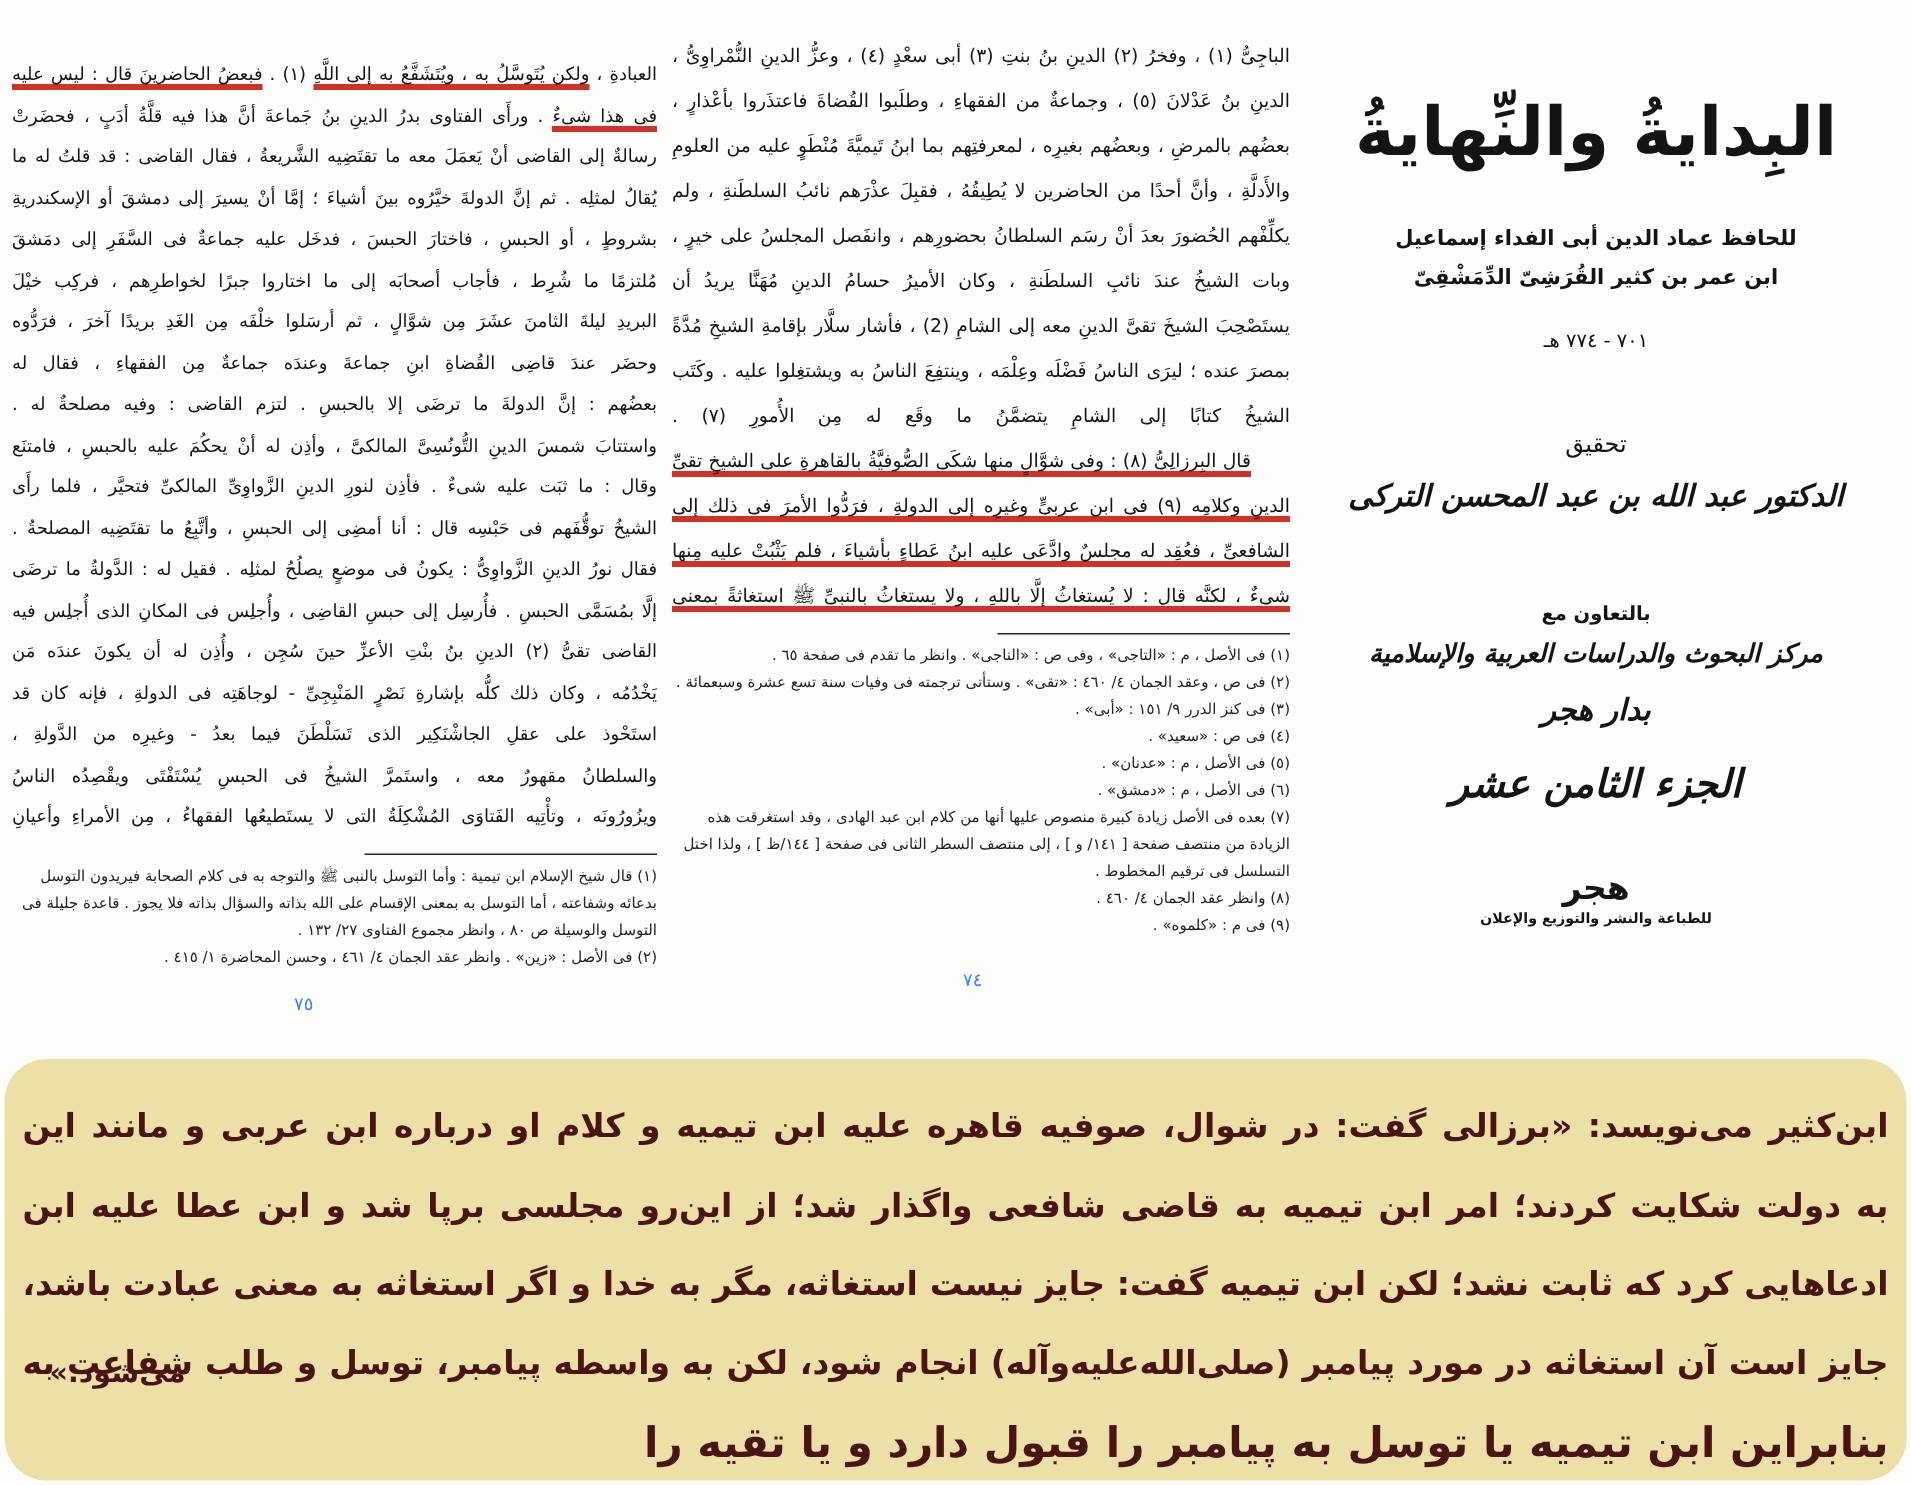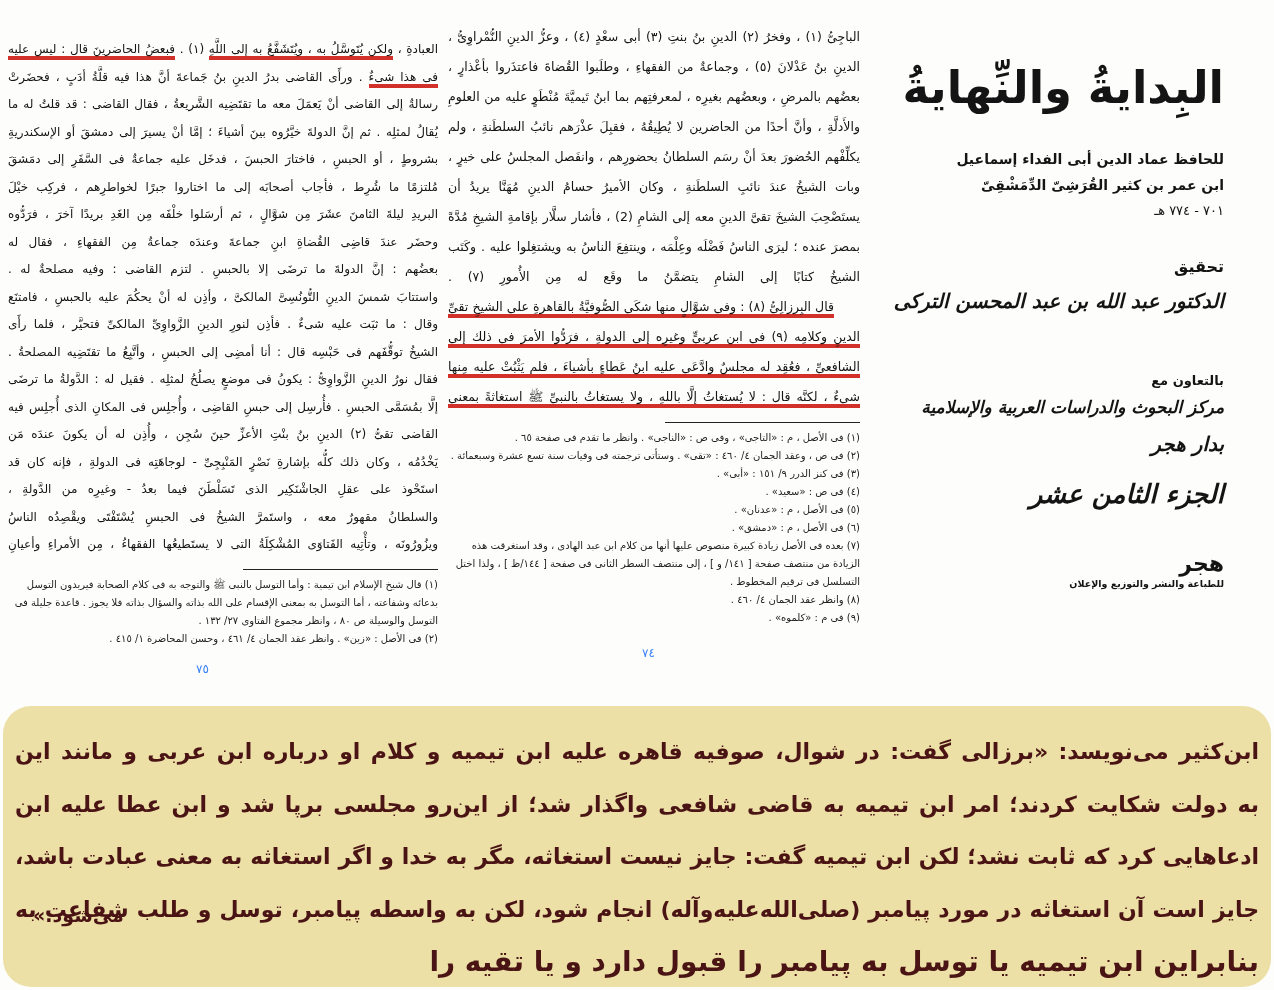--- a/index.html
+++ b/index.html
@@ -25,25 +25,25 @@
   .aline.indent{padding-right:26px;}
   .rl{border-bottom:4px solid var(--red);padding-bottom:0;}
   .fsep{border:0;border-top:1.5px solid #222;width:195px;margin:10px 0 6px auto;height:0;}
   .fnotes{font-size:10px;line-height:18px;text-align:right;color:#222;}
   .fnotes div{margin:0;}
   .pnum{position:absolute;font-size:12px;color:#3b82f6;}
   #pn75{left:196px;top:662px;}
   #pn74{left:642px;top:646px;}
 
   
-  #col-title{left:824px;top:0;width:400px;}
+  #col-title{left:864px;top:0;width:400px;text-align:center;}
   .book-title{margin-top:30px;line-height:116px;font-size:45px;font-weight:bold;letter-spacing:-1px;}
   .t-author{font-size:14px;font-weight:bold;line-height:26px;}
-  .t-dates{font-size:13px;line-height:20px;margin-top:3px;}
-  .t-tahqiq{margin-top:34px;font-size:16px;font-weight:bold;line-height:24px;}
+  .t-dates{font-size:13px;line-height:20px;margin-top:20px;}
+  .t-tahqiq{margin-top:46px;font-size:16px;font-weight:normal;line-height:24px;}
   .t-editor{font-size:20px;font-weight:bold;font-style:italic;line-height:44px;}
   .t-coop{margin-top:48px;font-size:13px;font-weight:bold;line-height:20px;}
   .t-center{font-size:17px;font-weight:bold;font-style:italic;line-height:32px;}
   .t-dar{font-size:20px;font-weight:bold;font-style:italic;line-height:42px;}
   .t-volume{margin-top:14px;font-size:26px;font-weight:bold;font-style:italic;line-height:30px;}
   .t-logo{margin-top:42px;font-size:22px;font-weight:bold;line-height:26px;}
   .t-logosub{font-size:9.5px;font-weight:bold;line-height:14px;}
 
   
   #persian{
@@ -56,21 +56,21 @@
   .pconc{margin-top:4px;font-size:28px;line-height:44px;}
 </style>
 </head>
 <body>
 
 <div class="screen">
 
   <div class="col" id="col-left">
     <div id="p75-lines">
         <div class="aline"><span>العبادةِ ، </span><span class="rl">ولكن يُتَوسَّلُ به ، ويُتَشَفَّعُ به إلى اللَّهِ</span><span> (١) . </span><span class="rl">فبعضُ الحاضرينَ قال : ليس عليه</span></div>
-        <div class="aline"><span class="rl">فى هذا شىءٌ</span><span> . ورأَى القاضى بدرُ الدينِ بنُ جَماعةَ أنَّ هذا فيه قلَّةُ أدَبٍ ، فحضَرتْ</span></div>
+        <div class="aline"><span class="rl">فى هذا شىءٌ</span><span> . ورأَى الفتاوى بدرُ الدينِ بنُ جَماعةَ أنَّ هذا فيه قلَّةُ أدَبٍ ، فحضَرتْ</span></div>
         <div class="aline"><span>رسالةٌ إلى القاضى أنْ يَعمَلَ معه ما تقتَضِيه الشَّريعةُ ، فقال القاضى : قد قلتُ له ما</span></div>
         <div class="aline"><span>يُقالُ لمثلِه . ثم إنَّ الدولةَ خيَّرُوه بينَ أشياءَ ؛ إمَّا أنْ يسيرَ إلى دمشقَ أو الإسكندريةِ</span></div>
         <div class="aline"><span>بشروطٍ ، أو الحبسِ ، فاختارَ الحبسَ ، فدخَل عليه جماعةٌ فى السَّفَرِ إلى دمَشقَ</span></div>
         <div class="aline"><span>مُلتزمًا ما شُرِط ، فأجاب أصحابَه إلى ما اختاروا جبرًا لخواطرِهم ، فركِب خيْلَ</span></div>
         <div class="aline"><span>البريدِ ليلةَ الثامنَ عشَرَ مِن شوَّالٍ ، ثم أرسَلوا خلْفَه مِن الغَدِ بريدًا آخرَ ، فرَدُّوه</span></div>
         <div class="aline"><span>وحضَر عندَ قاضِى القُضاةِ ابنِ جماعةَ وعندَه جماعةٌ مِن الفقهاءِ ، فقال له</span></div>
         <div class="aline"><span>بعضُهم : إنَّ الدولةَ ما ترضَى إلا بالحبسِ . لتزم القاضى : وفيه مصلحةٌ له .</span></div>
         <div class="aline"><span>واستتابَ شمسَ الدينِ التُّونُسِىَّ المالكىَّ ، وأذِن له أنْ يحكُمَ عليه بالحبسِ ، فامتنَع</span></div>
         <div class="aline"><span>وقال : ما ثبَت عليه شىءٌ . فأذِن لنورِ الدينِ الزَّواوِىِّ المالكىِّ فتحيَّر ، فلما رأَى</span></div>
         <div class="aline"><span>الشيخُ توقُّفَهم فى حَبْسِه قال : أنا أمضِى إلى الحبسِ ، وأتَّبِعُ ما تقتَضِيه المصلحةُ .</span></div>

